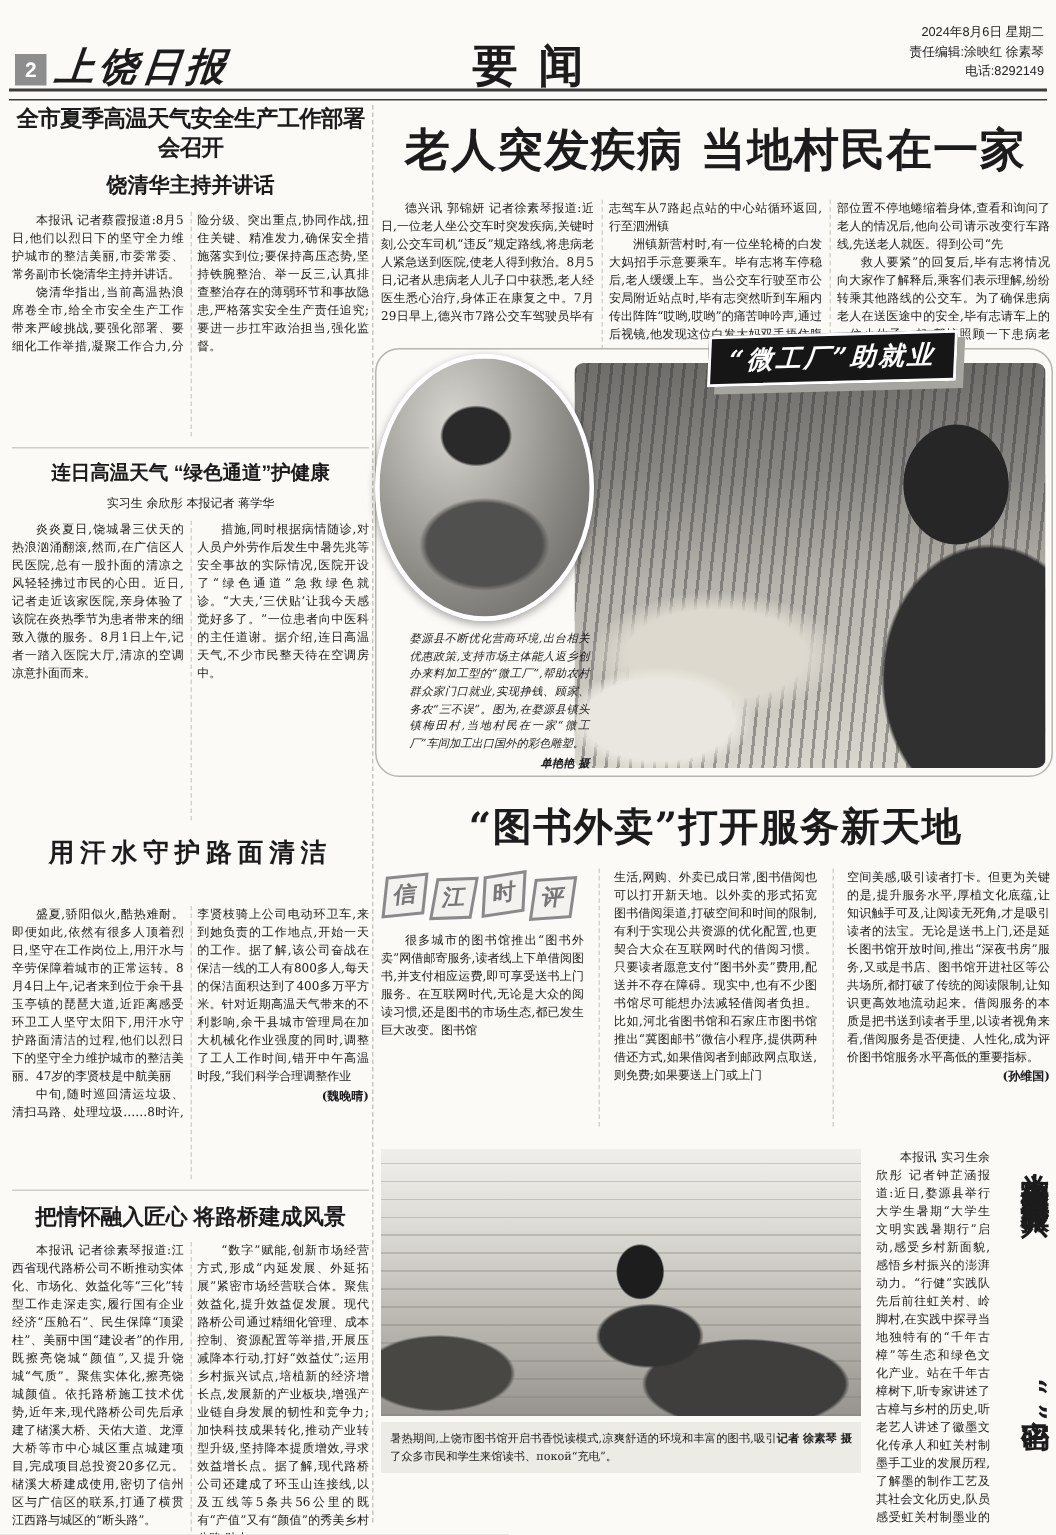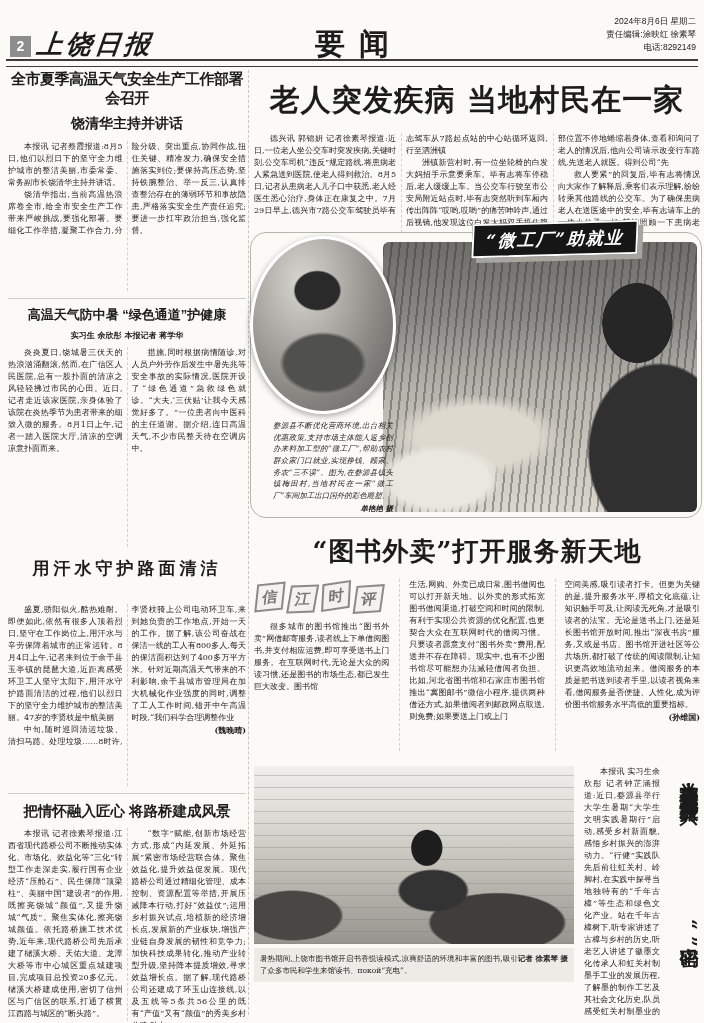--- a/index.html
+++ b/index.html
@@ -26,21 +26,21 @@
   .two-col{column-count:2;column-gap:9px;column-rule:1px dashed #d4d2ca;}
   .hline{border:none;border-top:1px solid #cfcdc6;margin:7px 0;}
   .indent{text-indent:2em;}
 
   
   .left-col{position:absolute;left:8px;top:66px;width:238px;}
   .hl-sans{font-family:Liberation Sans, sans-serif;font-weight:bold;text-align:center;}
   .hl-a{font-size:15px;letter-spacing:-.5px;margin-top:4px;}
   .sub-a{font-size:14px;font-weight:bold;text-align:center;margin:7px 0 8px;}
   .hl-b{font-size:13px;margin-top:6px;}
-  .byline{font-size:8px;text-align:center;margin:6px 0;font-weight:bold;}
+  .byline{font-size:8px;text-align:center;margin:6px 0;font-weight:normal;}
   .hl-c{font-size:17px;font-weight:bold;text-align:center;letter-spacing:4px;margin:10px 0 24px;}
   .hl-f{font-size:14.5px;margin:8px 0 7px;}
   .sign{display:block;text-align:right;font-weight:bold;}
 
   
   .right-area{position:absolute;left:254px;top:66px;width:446px;}
   .main-hl{font-size:30px;font-weight:bold;text-align:center;letter-spacing:1px;margin-top:14px;}
   .main-body{margin-top:12px;height:100px;column-count:3;column-gap:10px;column-rule:1px dashed #d4d2ca;}
 
   
@@ -124,21 +124,21 @@
       <div class="sub-a">饶清华主持并讲话</div>
       <div class="body-text two-col" style="height:150px;">
         <p class="indent" style="margin:0;">本报讯 记者蔡霞报道:8月5日,他们以烈日下的坚守全力维护城市的整洁美丽,市委常委、常务副市长饶清华主持并讲话。</p>
         <p class="indent" style="margin:0;">饶清华指出,当前高温热浪席卷全市,给全市安全生产工作带来严峻挑战,要强化部署、要细化工作举措,凝聚工作合力,分险分级、突出重点,协同作战,扭住关键、精准发力,确保安全措施落实到位;要保持高压态势,坚持铁腕整治、举一反三,认真排查整治存在的薄弱环节和事故隐患,严格落实安全生产责任追究;要进一步扛牢政治担当,强化监督。</p>
       </div>
     </div>
 
     <hr class="hline">
 
     <div>
-      <div class="hl-sans hl-b">高温天气防中暑 “绿色通道”护健康</div>
+      <div class="hl-sans hl-b">连日高温天气 “绿色通道”护健康</div>
       <div class="byline">实习生 余欣彤 本报记者 蒋学华</div>
       <div class="body-text two-col" style="height:200px;">
         <p class="indent" style="margin:0;">炎炎夏日,饶城暑三伏天的热浪汹涌翻滚,然而,在广信区人民医院,总有一股扑面的清凉之风轻轻拂过市民的心田。近日,记者走近该家医院,亲身体验了该院在炎热季节为患者带来的细致入微的服务。8月1日上午,记者一踏入医院大厅,清凉的空调凉意扑面而来。</p>
         <p class="indent" style="margin:0;">措施,同时根据病情随诊,对人员户外劳作后发生中暑先兆等安全事故的实际情况,医院开设了“绿色通道”急救绿色就诊。“大夫,‘三伏贴’让我今天感觉好多了。”一位患者向中医科的主任道谢。据介绍,连日高温天气,不少市民整天待在空调房中。</p>
       </div>
     </div>
 
     <div>
       <div class="hl-c">用汗水守护路面清洁</div>
       <div class="body-text two-col" style="height:182px;">

